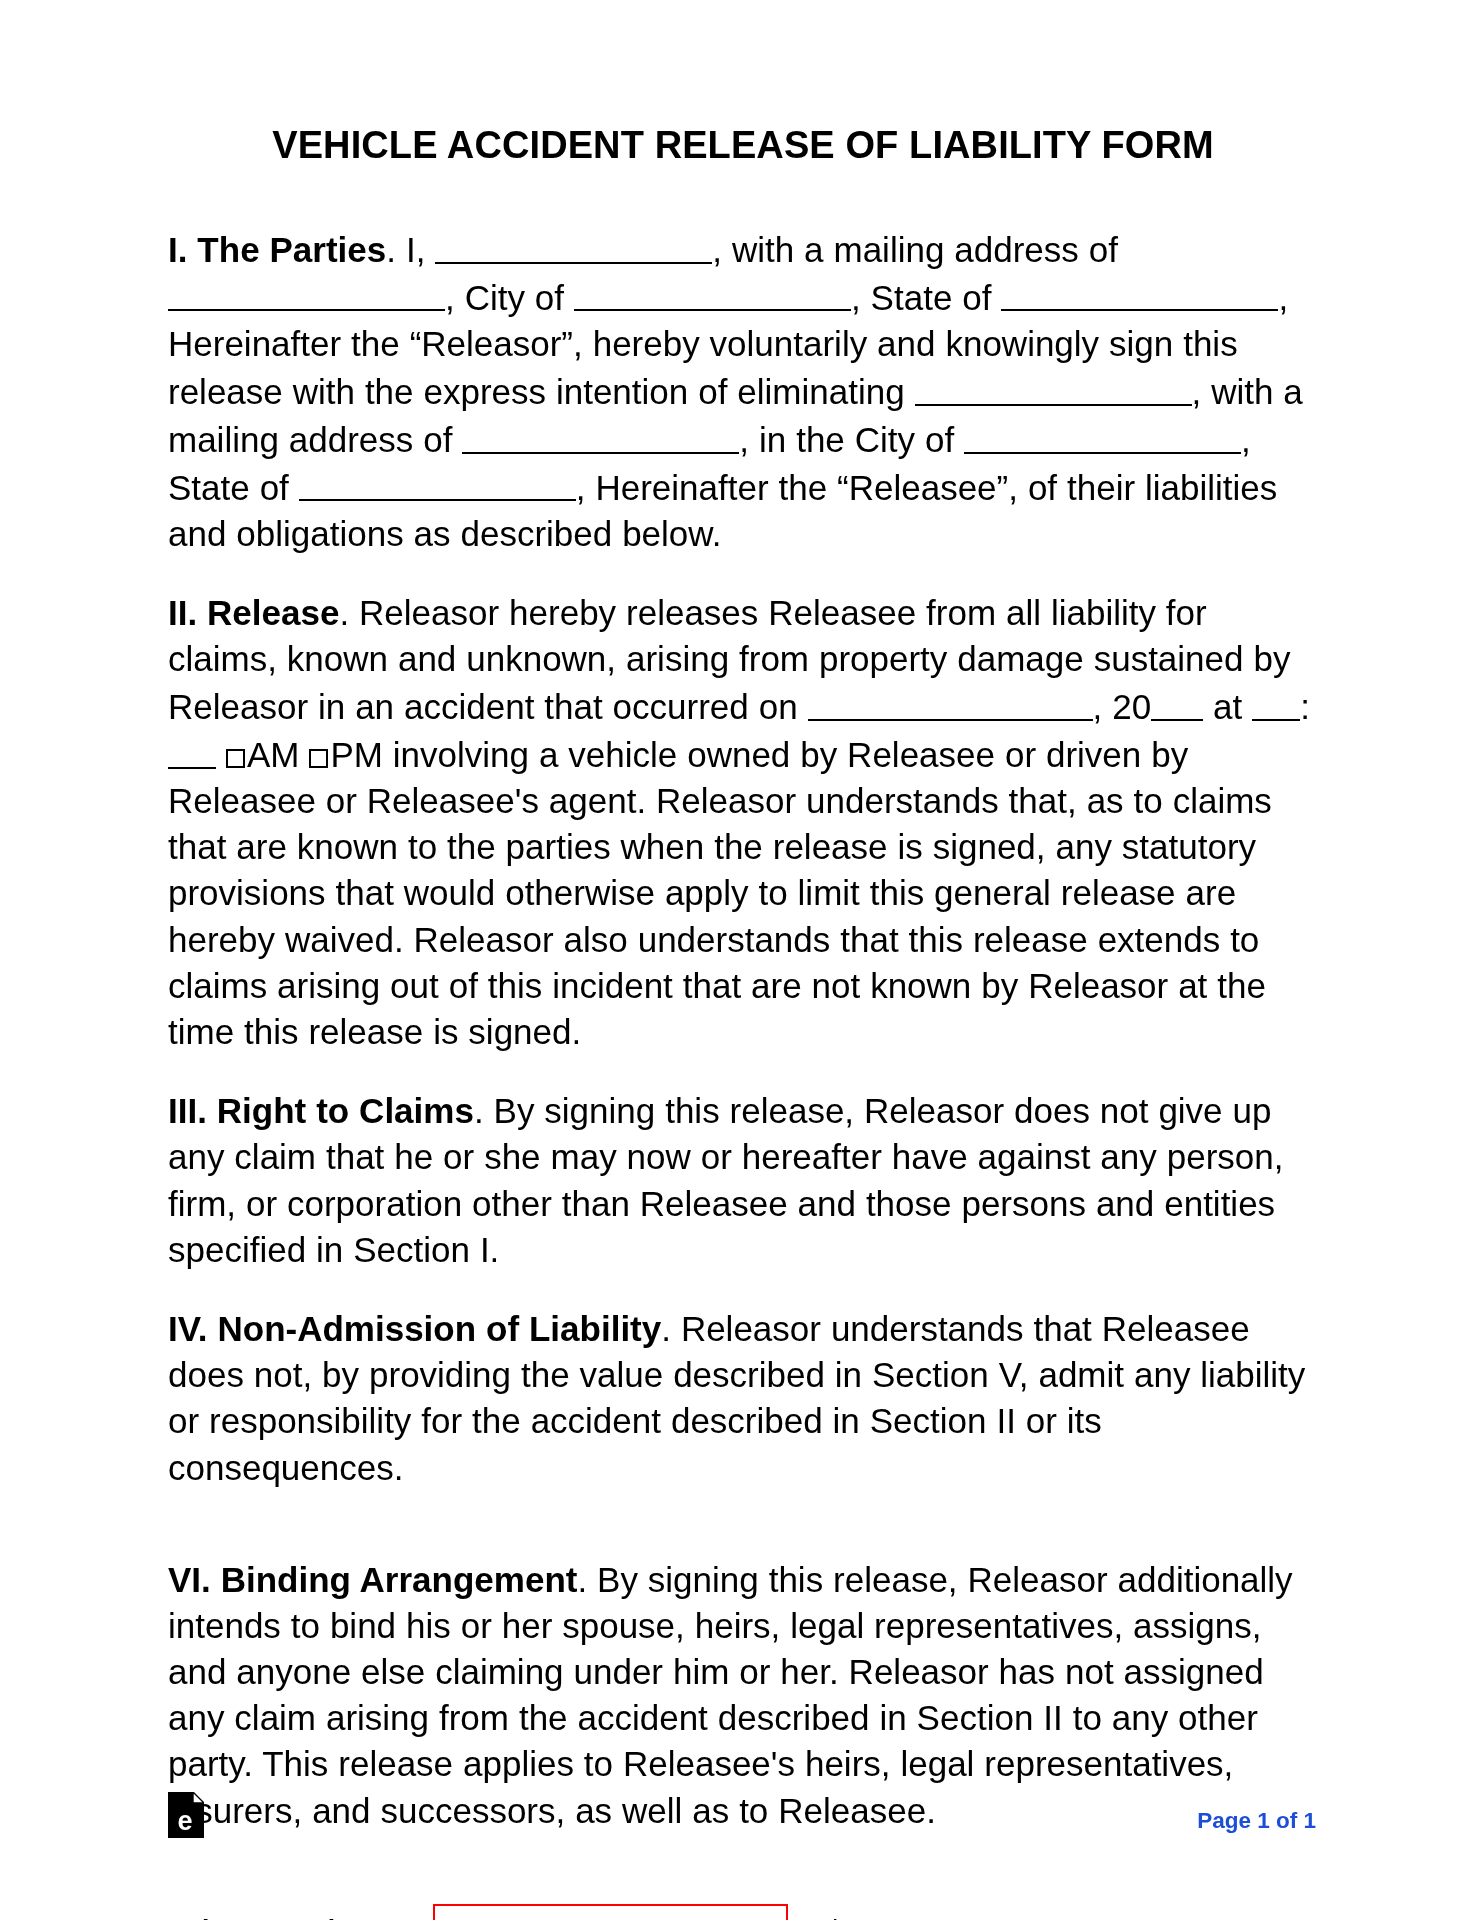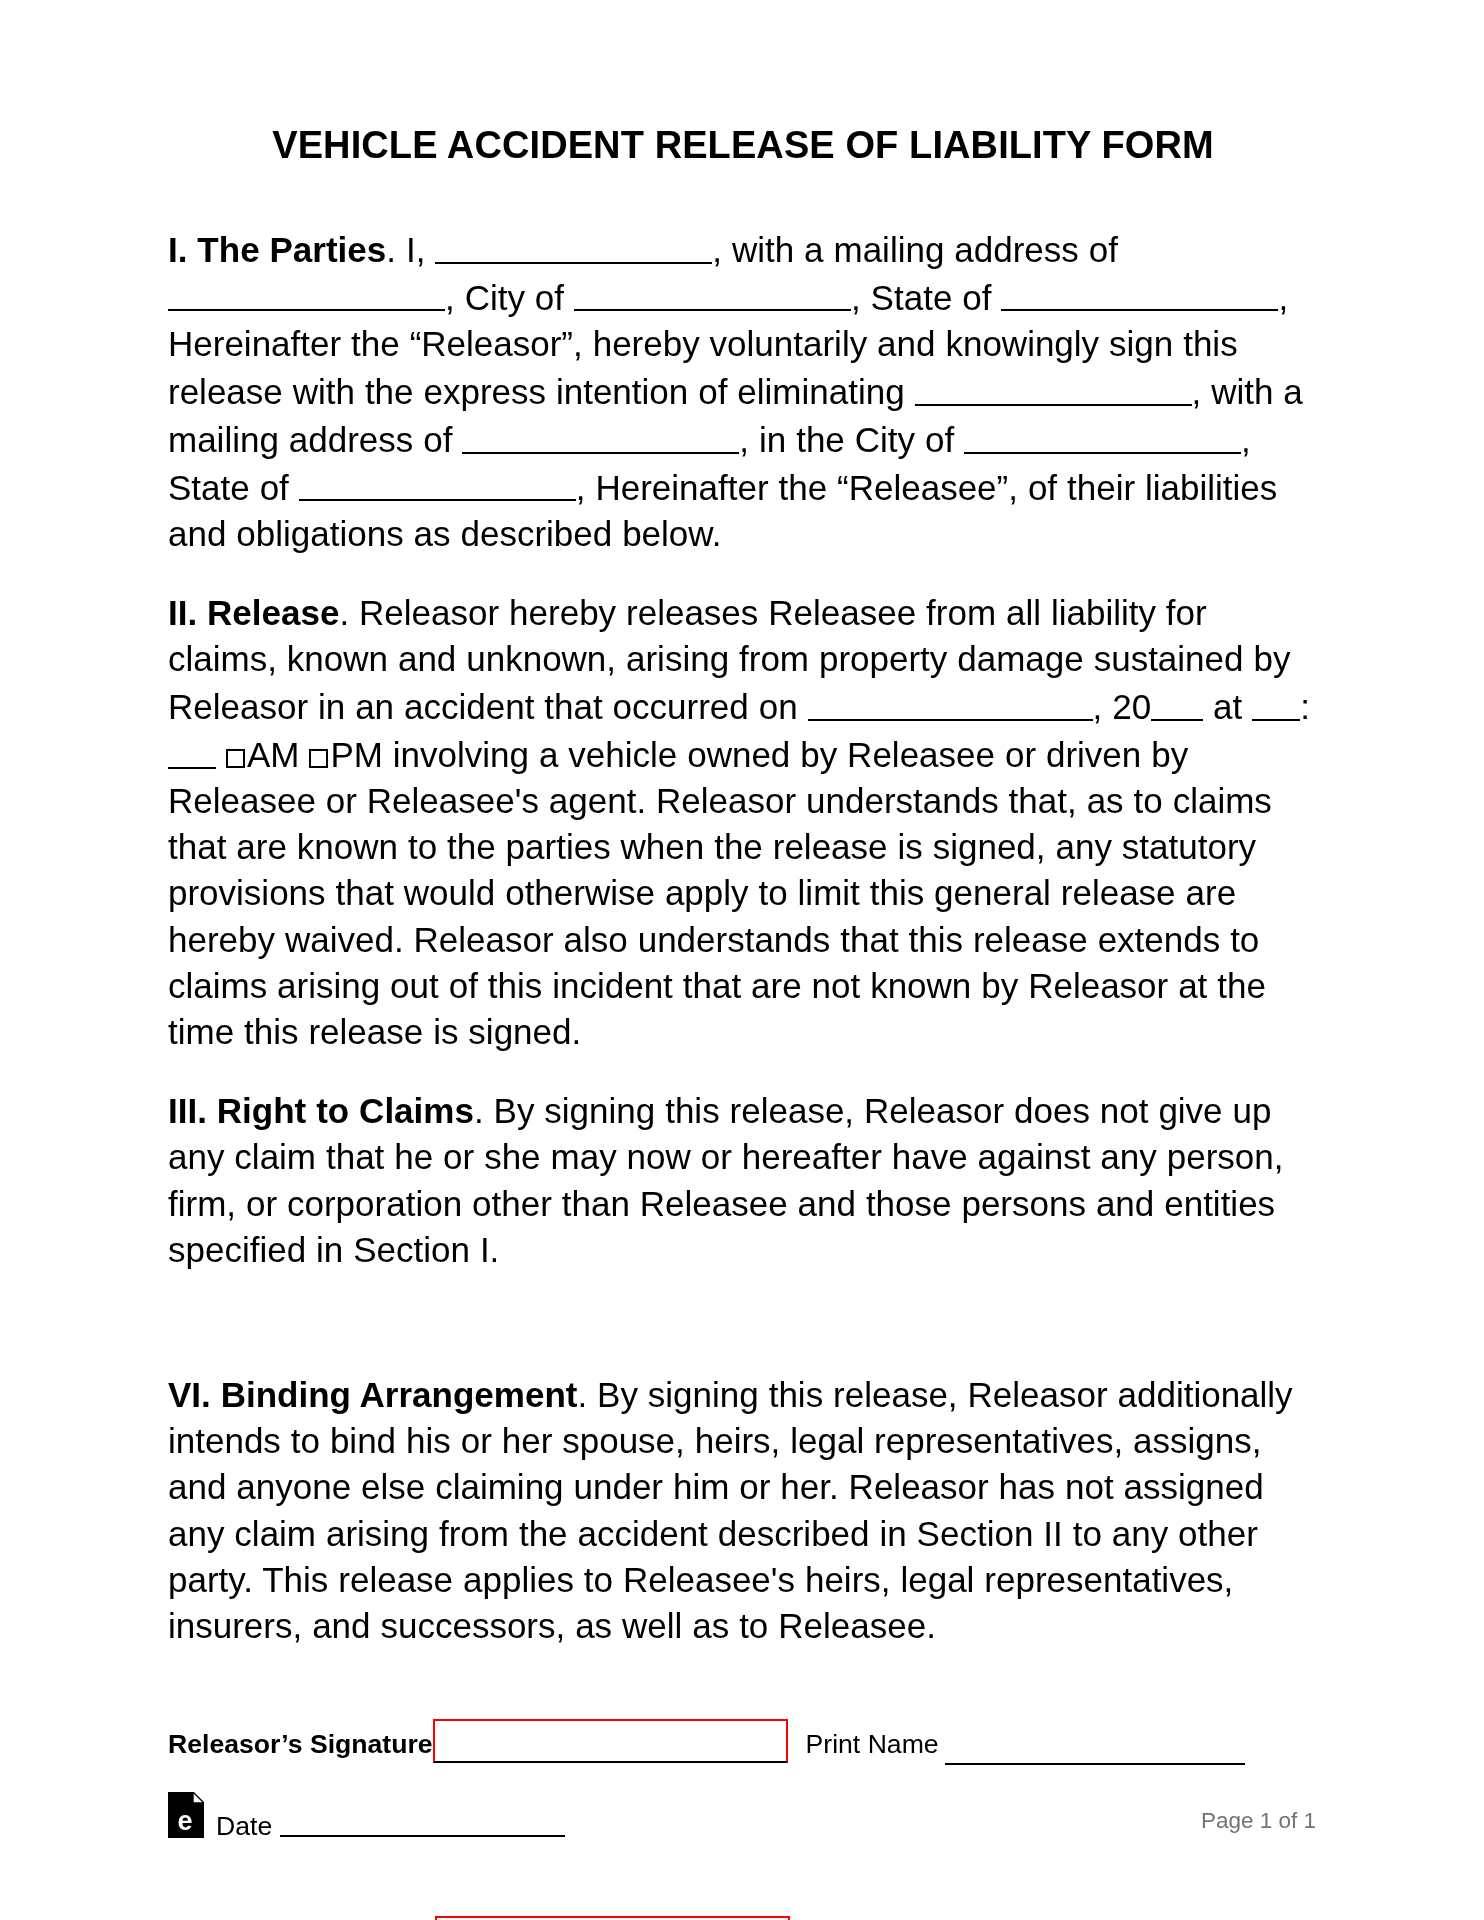--- a/index.html
+++ b/index.html
@@ -129,21 +129,22 @@
     left: 0;
     top: 22px;
     width: 36px;
     height: 46px;
   }
   .page-num {
     position: absolute;
     right: 0;
     top: 38px;
     font-size: 22.5px;
-    color: #737373;
+    color: #1d4ed8;
+    font-weight: bold;
   }
 </style>
 </head>
 <body>
 
 <div class="page">
 
   <div class="content">
 
     <h1 class="doc-title">VEHICLE ACCIDENT RELEASE OF LIABILITY FORM</h1>
@@ -161,20 +162,23 @@
     </p>
 
     <div class="gap-2"></div>
 
     <p class="section">
       <span class="sec-num">III. Right to Claims</span><span>. By signing this release, Releasor does not give up any claim that he or she may now or hereafter have against any person, firm, or corporation other than Releasee and those persons and entities specified in Section I.</span>
     </p>
 
     <div class="gap-2"></div>
 
+    <p class="section">
+      <span class="sec-num">IV. Non-Admission of Liability</span><span>. Releasor understands that Releasee does not, by providing the value described in Section V, admit any liability or responsibility for the accident described in Section II or its consequences.</span>
+    </p>
 
     <div class="gap-2"></div>
 
 
     <div class="gap-2"></div>
 
     <p class="section">
       <span class="sec-num">VI. Binding Arrangement</span><span>. By signing this release, Releasor additionally intends to bind his or her spouse, heirs, legal representatives, assigns, and anyone else claiming under him or her. Releasor has not assigned any claim arising from the accident described in Section II to any other party. This release applies to Releasee's heirs, legal representatives, insurers, and successors, as well as to Releasee.</span>
     </p>
 

